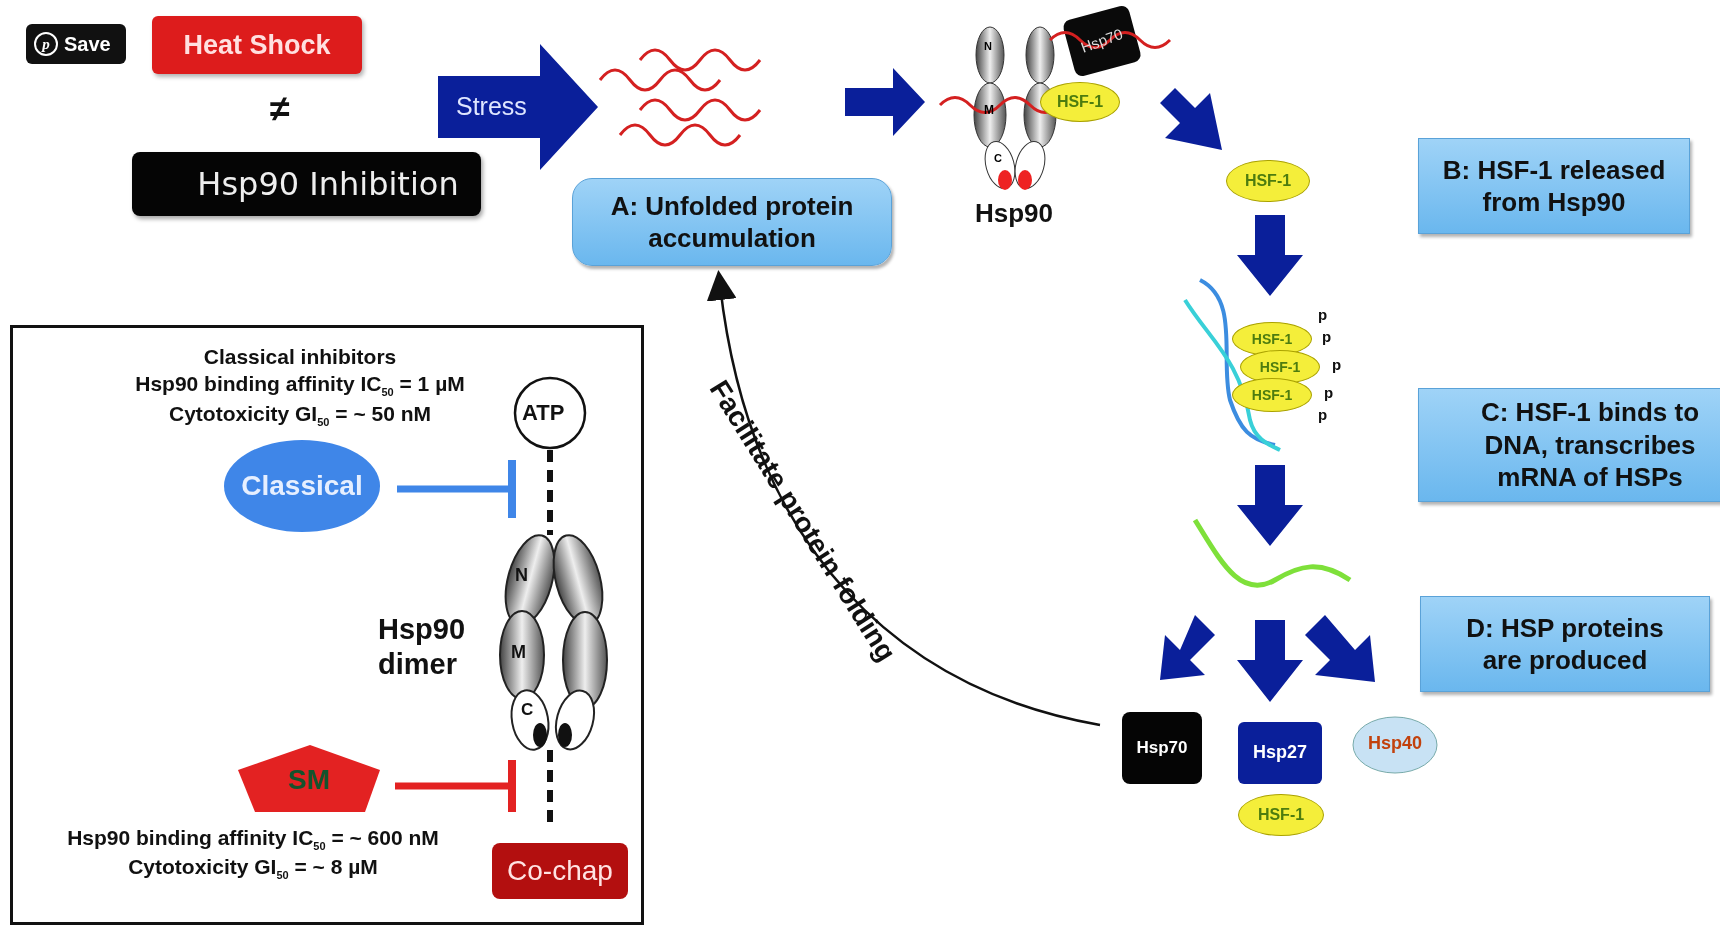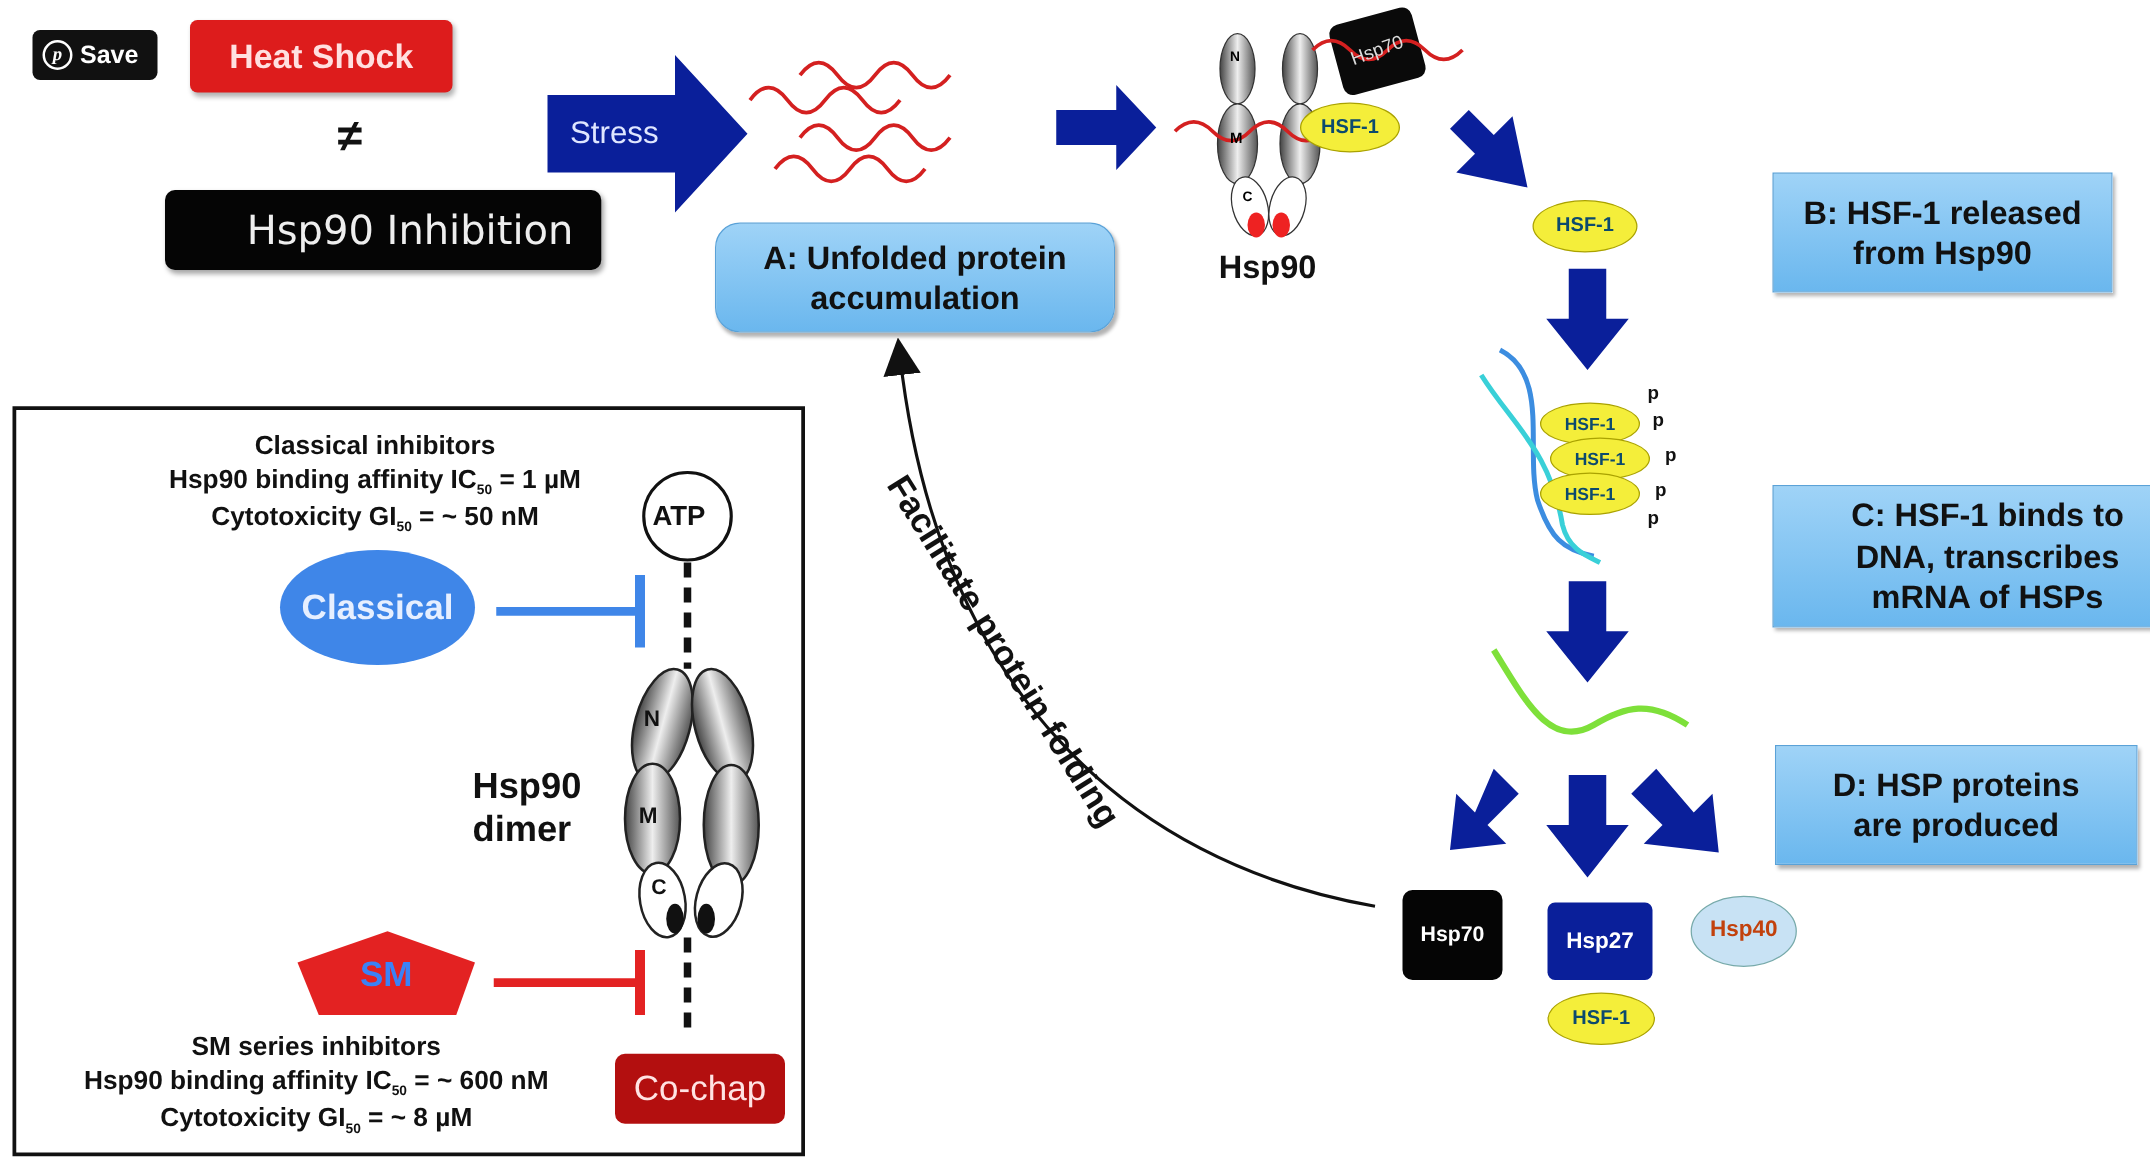--- a/index.html
+++ b/index.html
@@ -5,21 +5,21 @@
   html, body { margin:0; padding:0; background:#fff; }
   body { width:1720px; height:938px; position:relative; overflow:hidden; font-family:"Liberation Sans", sans-serif; }
   .abs { position:absolute; }
   #save-btn { left:26px; top:24px; width:100px; height:40px; background:#111; border-radius:6px; color:#fff; font-weight:bold; font-size:20px; display:flex; align-items:center; gap:6px; padding-left:8px; box-sizing:border-box; cursor:pointer; }
   #save-btn .pin { width:24px; height:24px; border:2.5px solid #fff; border-radius:50%; box-sizing:border-box; display:flex; align-items:center; justify-content:center; font-size:15px; font-family:"Liberation Serif", serif; font-style:italic; }
   .redbox { left:152px; top:16px; width:210px; height:58px; background:#dd1c1c; border-radius:6px; box-shadow:2px 3px 4px rgba(0,0,0,.3); color:#ffe0e0; font-weight:bold; font-size:27px; display:flex; align-items:center; justify-content:center; }
   .neq { left:270px; top:88px; font-size:36px; font-weight:bold; color:#111; }
   .blackbox { left:132px; top:152px; width:306px; height:64px; background:#050505; border-radius:8px; box-shadow:2px 3px 4px rgba(0,0,0,.35); color:#eee; font-size:32px; display:flex; align-items:center; justify-content:center; font-family:"DejaVu Sans", sans-serif;padding-left:43px; }
   .bluebox { background:linear-gradient(#9fd3f7,#6ab7ee); border:1px solid #5aa2d8; box-shadow:2px 3px 3px rgba(0,0,0,.3); color:#111; font-weight:bold; font-size:26px; text-align:center; display:flex; align-items:center; justify-content:center; line-height:1.25; }
   .label-bold { font-weight:bold; color:#111; }
-  .oval-yellow { background:#f4ee3a; border:1.5px solid #aaa200; border-radius:50%; display:flex; align-items:center; justify-content:center; font-weight:bold; font-size:16px; color:#0c4a6e; }
+  .oval-yellow { background:#f4ee3a; border:1.5px solid #aaa200; border-radius:50%; display:flex; align-items:center; justify-content:center; font-weight:bold; font-size:16px; color:#4d7c0f; }
   .inhib-box { left:10px; top:325px; width:634px; height:600px; border:3px solid #111; box-sizing:border-box; }
   .inhib-text { text-align:center; font-weight:bold; font-size:21px; line-height:1.3; color:#111; }
   sub { font-size:11px; }
 </style>
 </head>
 <body>
 
 <div id="save-btn" class="abs">
   <span class="pin">p</span>
   <span>Save</span>
@@ -175,19 +175,18 @@
 </div>
 <div class="abs label-bold" style="left:522px;top:400px;font-size:22px;">ATP</div>
 <div class="abs" style="left:224px;top:470px;width:156px;text-align:center;color:#e6efff;font-weight:bold;font-size:28px;">Classical</div>
 <div class="abs label-bold" style="left:378px;top:612px;font-size:29px;line-height:1.2;">
   <div>Hsp90</div>
     <div>dimer</div>
 </div>
 <div class="abs label-bold" style="left:515px;top:565px;font-size:18px;">N</div>
 <div class="abs label-bold" style="left:511px;top:642px;font-size:18px;">M</div>
 <div class="abs label-bold" style="left:521px;top:700px;font-size:17px;">C</div>
-<div class="abs" style="left:238px;top:764px;width:142px;text-align:center;color:#3b82f6;font-weight:bold;font-size:28px;">SM</div>
+<div class="abs" style="left:238px;top:764px;width:142px;text-align:center;color:#14532d;font-weight:bold;font-size:28px;">SM</div>
 <div class="abs inhib-text" style="left:28px;top:824px;width:450px;">
-  <div>SM series inhibitors</div>
   <div><span>Hsp90 binding affinity IC</span><sub>50</sub><span> = ~ 600 nM</span></div>
   <div><span>Cytotoxicity GI</span><sub>50</sub><span> = ~ 8 µM</span></div>
 </div>
 <div class="abs" style="left:492px;top:855px;width:136px;text-align:center;color:#ffe3e3;font-size:28px;">Co-chap</div>
 
 </body></html>

